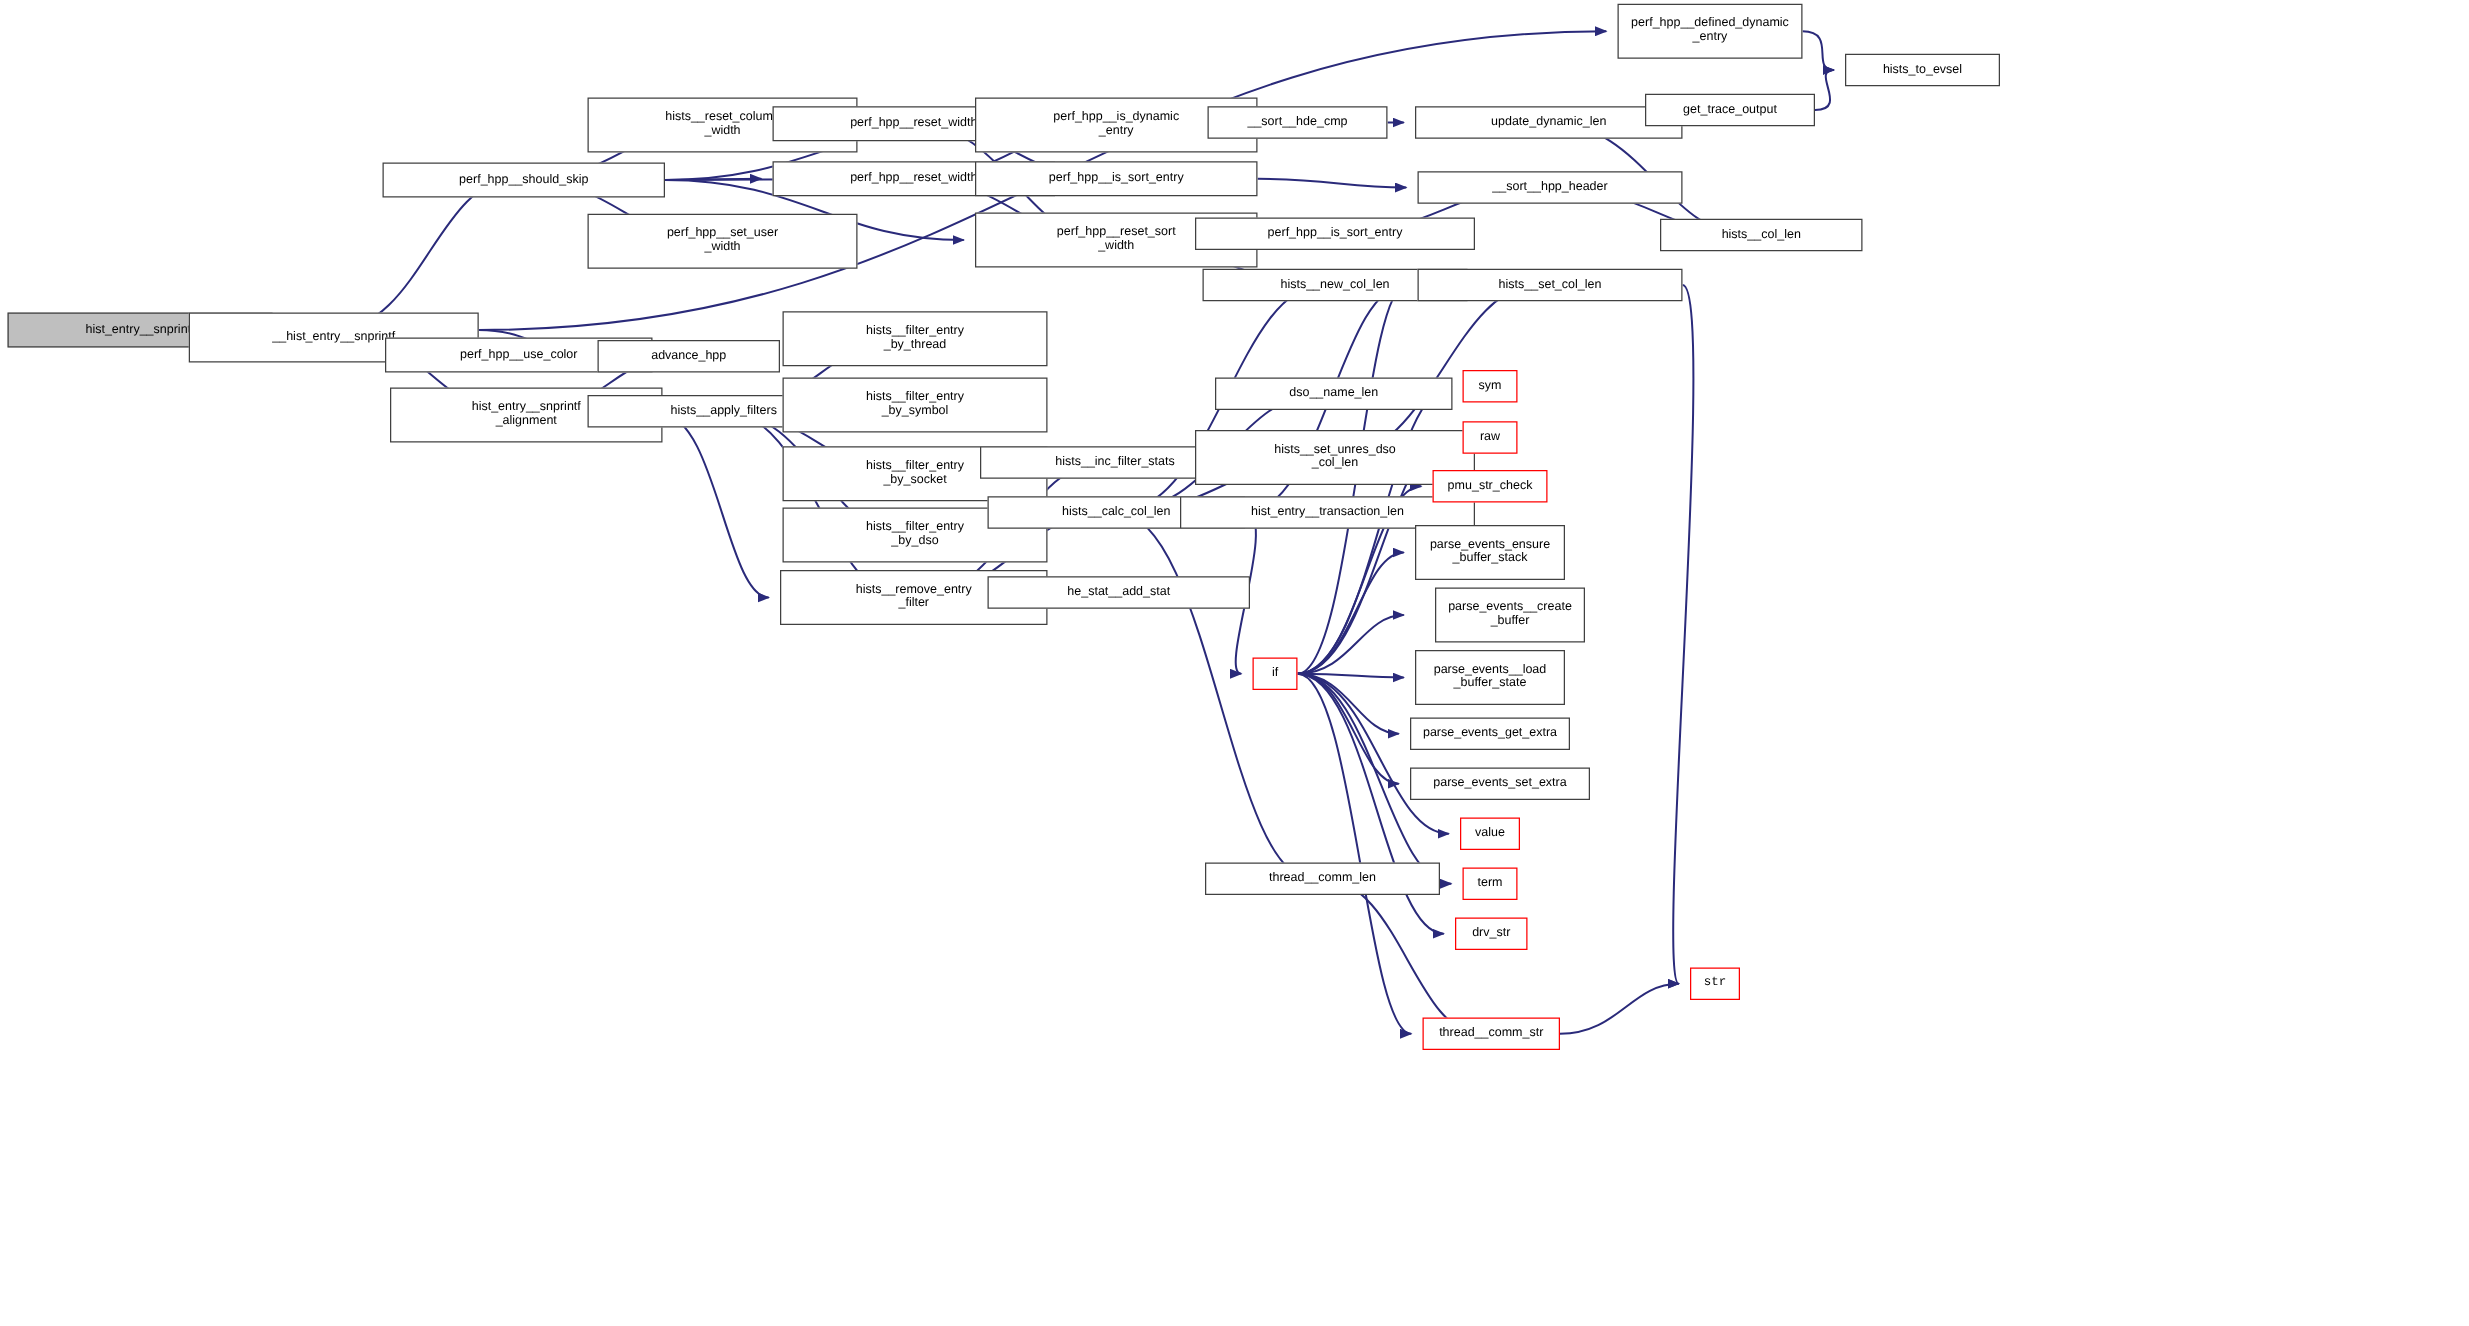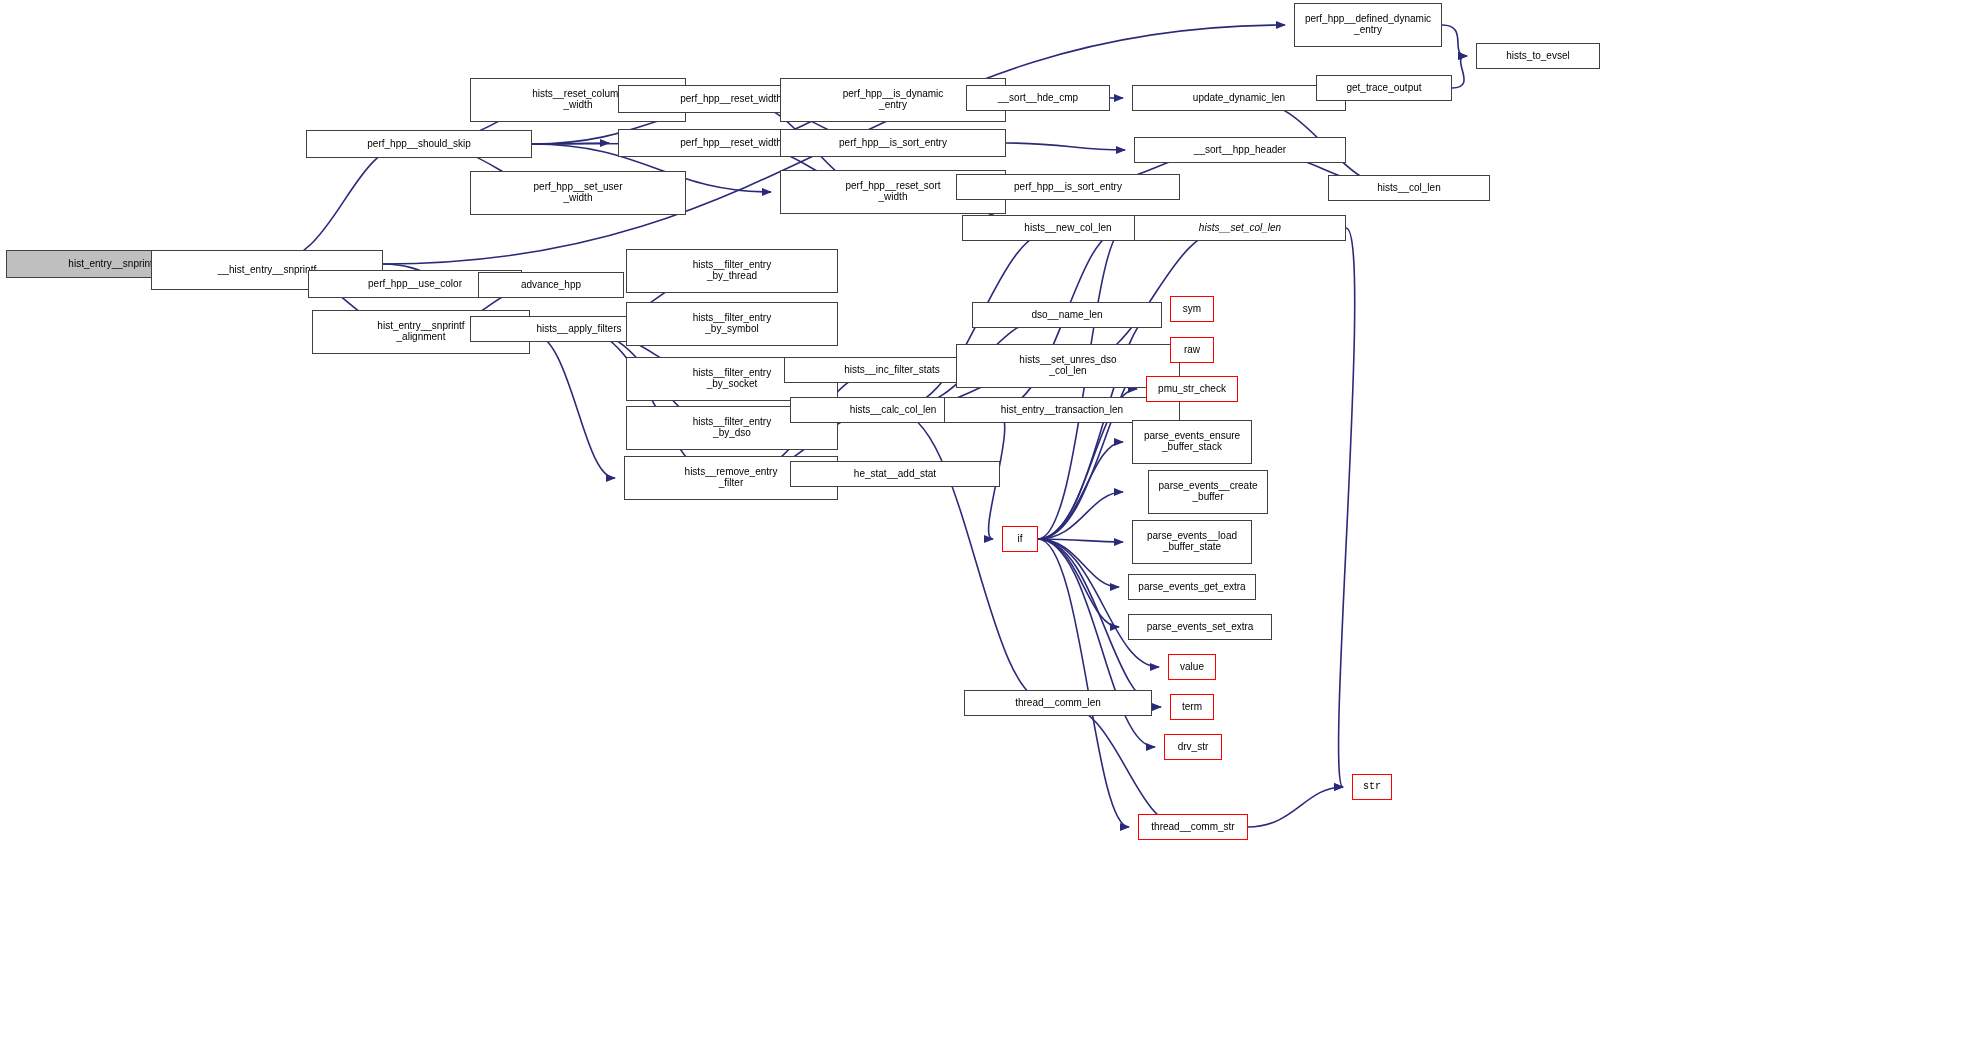--- a/index.html
+++ b/index.html
@@ -129,21 +129,21 @@
       <div class="node" style="left: 956px; top: 174px; width: 224px; height: 26px;">perf_hpp__is_sort_entry</div>
       <div class="node" style="left: 962px; top: 215px; width: 212px; height: 26px;">hists__new_col_len</div>
       <div class="node" style="left: 972px; top: 302px; width: 190px; height: 26px;">dso__name_len</div>
       <div class="node" style="left: 956px; top: 344px; width: 224px; height: 44px;">hists__set_unres_dso
 _col_len</div>
       <div class="node" style="left: 944px; top: 397px; width: 236px; height: 26px;">hist_entry__transaction_len</div>
       <div class="node red" style="left: 1002px; top: 526px; width: 36px; height: 26px;">if</div>
       <div class="node" style="left: 964px; top: 690px; width: 188px; height: 26px;">thread__comm_len</div>
       <div class="node" style="left: 1132px; top: 85px; width: 214px; height: 26px;">update_dynamic_len</div>
       <div class="node" style="left: 1134px; top: 137px; width: 212px; height: 26px;">__sort__hpp_header</div>
-      <div class="node" style="left: 1134px; top: 215px; width: 212px; height: 26px; font-style: italic;">hists__set_col_len</div>
+      <div class="node" style="left: 1134px; top: 215px; width: 212px; height: 26px;">hists__set_col_len</div>
       <div class="node red" style="left: 1170px; top: 296px; width: 44px; height: 26px;">sym</div>
       <div class="node red" style="left: 1170px; top: 337px; width: 44px; height: 26px;">raw</div>
       <div class="node red" style="left: 1146px; top: 376px; width: 92px; height: 26px;">pmu_str_check</div>
       <div class="node" style="left: 1132px; top: 420px; width: 120px; height: 44px;">parse_events_ensure
 _buffer_stack</div>
       <div class="node" style="left: 1132px; top: 470px; width: 120px; height: 44px; margin-left: 16px;">parse_events__create
 _buffer</div>
       <div class="node" style="left: 1132px; top: 520px; width: 120px; height: 44px;">parse_events__load
 _buffer_state</div>
       <div class="node" style="left: 1128px; top: 574px; width: 128px; height: 26px;">parse_events_get_extra</div>

